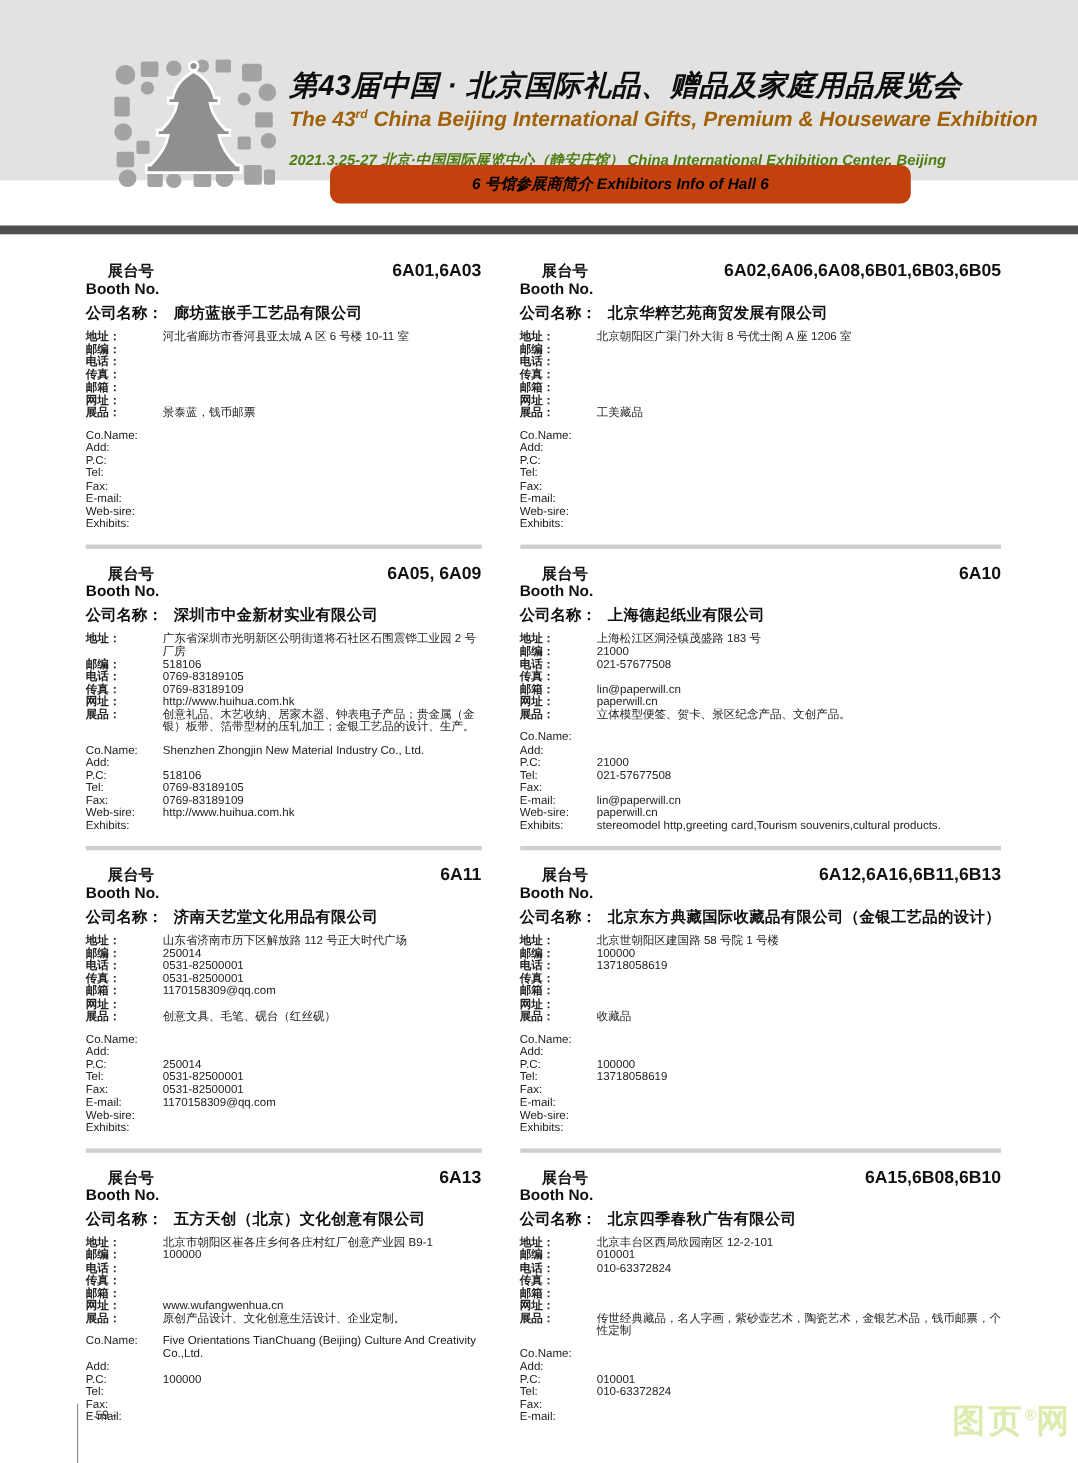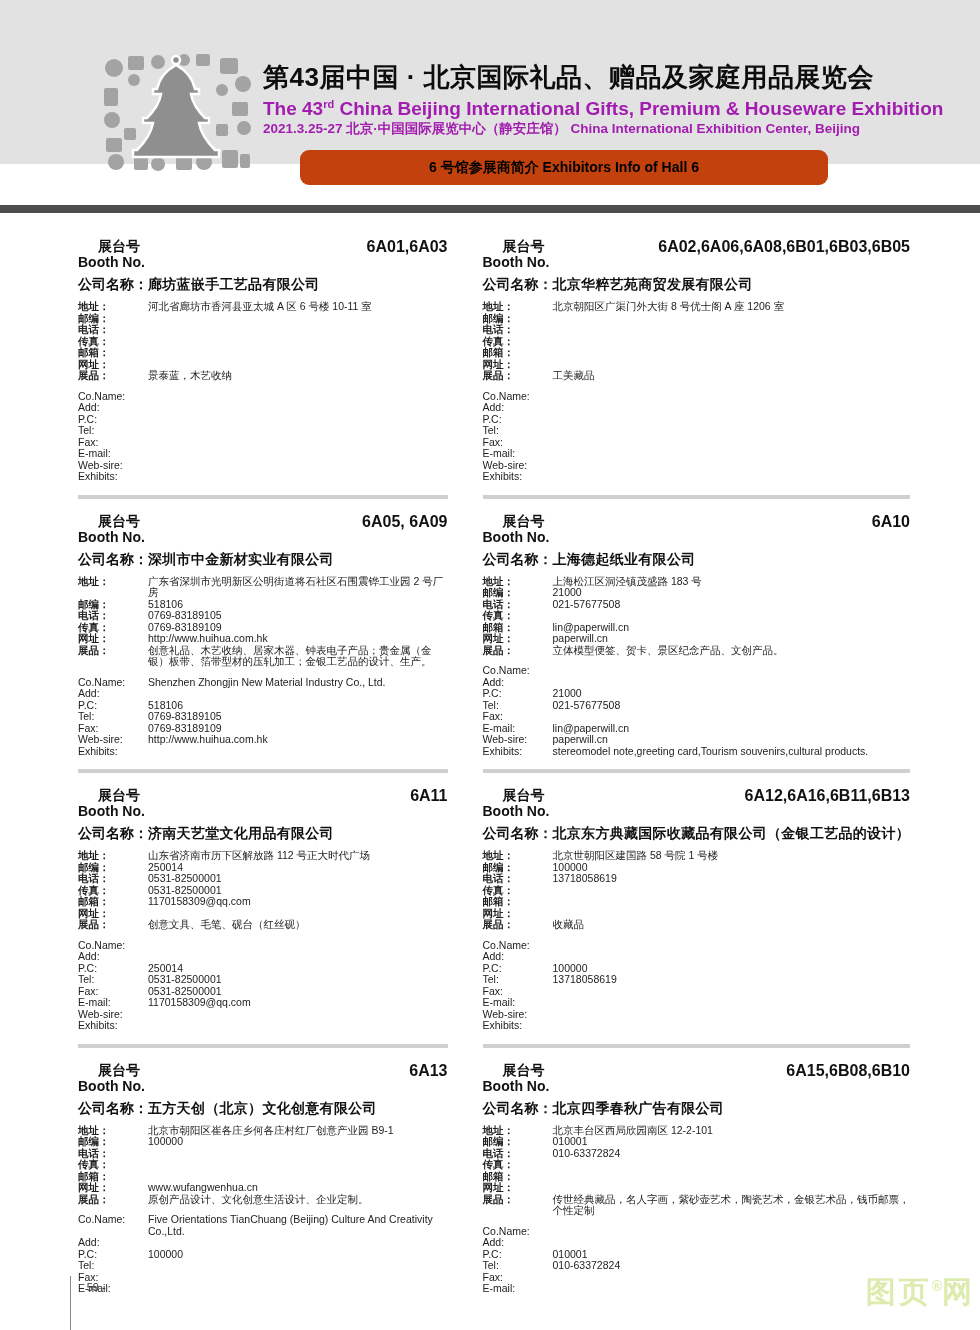--- a/index.html
+++ b/index.html
@@ -3,45 +3,45 @@
 <meta charset="utf-8">
 <style>
   :root{
     --header-bg:#e2e2e2; --dark-bar:#4d4d4d; --divider:#cfcfcf; --wm:#dcecae;
   }
   html,body{margin:0;padding:0;background:#ffffff;}
   body{font-family:"Liberation Sans","DejaVu Sans",sans-serif;color:#111;}
   .page{position:relative;width:980px;height:1330px;margin:0 auto;background:#fff;overflow:hidden;}
 
   
-  .header{position:relative;width:100%;height:164px;background:var(--header-bg);}
+  .header{position:relative;width:100%;height:164px;background:var(--header-bg);font-style:italic;}
   .logo{position:absolute;left:100px;top:50px;width:152px;height:124px;}
   .htext{position:absolute;left:263px;top:60px;width:660px;}
   .title-cn{font-size:26px;font-weight:bold;color:#0d0d0d;white-space:nowrap;letter-spacing:0.5px;}
-  .title-en{font-size:19px;font-weight:bold;color:#a21caf;margin-top:3px;white-space:nowrap;}
+  .title-en{font-size:19px;font-weight:bold;color:#a16207;margin-top:3px;white-space:nowrap;}
   .title-en sup{font-size:11px;}
-  .subtitle{font-size:13.5px;font-weight:bold;color:#a21caf;margin-top:0;white-space:nowrap;}
+  .subtitle{font-size:13.5px;font-weight:bold;color:#4d7c0f;margin-top:17px;white-space:nowrap;}
   .banner{position:absolute;left:300px;top:150px;width:528px;height:35px;background:#c2410c;
           border-radius:9px;display:flex;align-items:center;justify-content:center;
           font-size:14px;font-weight:bold;color:#000;white-space:nowrap;}
   .dark-bar{position:absolute;left:0;top:205px;width:100%;height:8px;background:var(--dark-bar);}
 
   
   .grid{position:absolute;left:78px;top:238px;width:832px;display:grid;
         grid-template-columns:1fr 1fr;column-gap:35px;row-gap:14px;}
   .entry{display:flex;flex-direction:column;}
   .entry:nth-child(1),.entry:nth-child(2){min-height:234px;}
   .entry:nth-child(3),.entry:nth-child(4){min-height:245px;}
   .entry:nth-child(5),.entry:nth-child(6){min-height:244px;}
   .entry:nth-child(7),.entry:nth-child(8){min-height:248px;}
   .booth-line{display:flex;justify-content:space-between;align-items:flex-start;}
   .booth-cn{font-size:14px;font-weight:bold;line-height:16px;margin-left:20px;}
   .booth-no{font-size:16px;font-weight:bold;line-height:17px;white-space:nowrap;}
   .booth-en{font-size:14px;font-weight:bold;line-height:15px;}
-  .company-line{display:flex;align-items:baseline;margin-top:6px;margin-bottom:7px;}
+  .company-line{display:flex;align-items:baseline;margin-top:6px;margin-bottom:7px;gap:10px;}
   .company-label{font-size:14px;font-weight:bold;width:70px;flex-shrink:0;}
   .company-name{font-size:14px;font-weight:bold;white-space:nowrap;letter-spacing:0.3px;}
   .frow{display:flex;font-size:10.5px;line-height:11.5px;color:#222;}
   .flabel{width:70px;flex-shrink:0;font-weight:bold;}
   .fields-en .flabel{font-weight:normal;}
   .fvalue{flex:1;min-width:0;}
   .fields-en{margin-top:9px;margin-bottom:12px;}
   .divider{margin-top:auto;height:4px;background:var(--divider);}
 
   
@@ -133,21 +133,21 @@
           <div class="frow">
             <span class="flabel">邮箱：</span>
             <span class="fvalue"></span>
           </div>
           <div class="frow">
             <span class="flabel">网址：</span>
             <span class="fvalue"></span>
           </div>
           <div class="frow">
             <span class="flabel">展品：</span>
-            <span class="fvalue">景泰蓝，木艺收纳</span>
+            <span class="fvalue">景泰蓝，钱币邮票</span>
           </div>
         </div>
       <div class="fields-en">
           <div class="frow">
             <span class="flabel">Co.Name:</span>
             <span class="fvalue"></span>
           </div>
           <div class="frow">
             <span class="flabel">Add:</span>
             <span class="fvalue"></span>
@@ -388,21 +388,21 @@
           <div class="frow">
             <span class="flabel">E-mail:</span>
             <span class="fvalue">lin@paperwill.cn</span>
           </div>
           <div class="frow">
             <span class="flabel">Web-sire:</span>
             <span class="fvalue">paperwill.cn</span>
           </div>
           <div class="frow">
             <span class="flabel">Exhibits:</span>
-            <span class="fvalue">stereomodel note,greeting card,Tourism souvenirs,cultural products.</span>
+            <span class="fvalue">stereomodel http,greeting card,Tourism souvenirs,cultural products.</span>
           </div>
         </div>
       <div class="divider"></div>
     </div>
 
     <div class="entry">
       <div class="booth-line">
         <span class="booth-cn">展台号</span>
         <span class="booth-no">6A11</span>
       </div>

